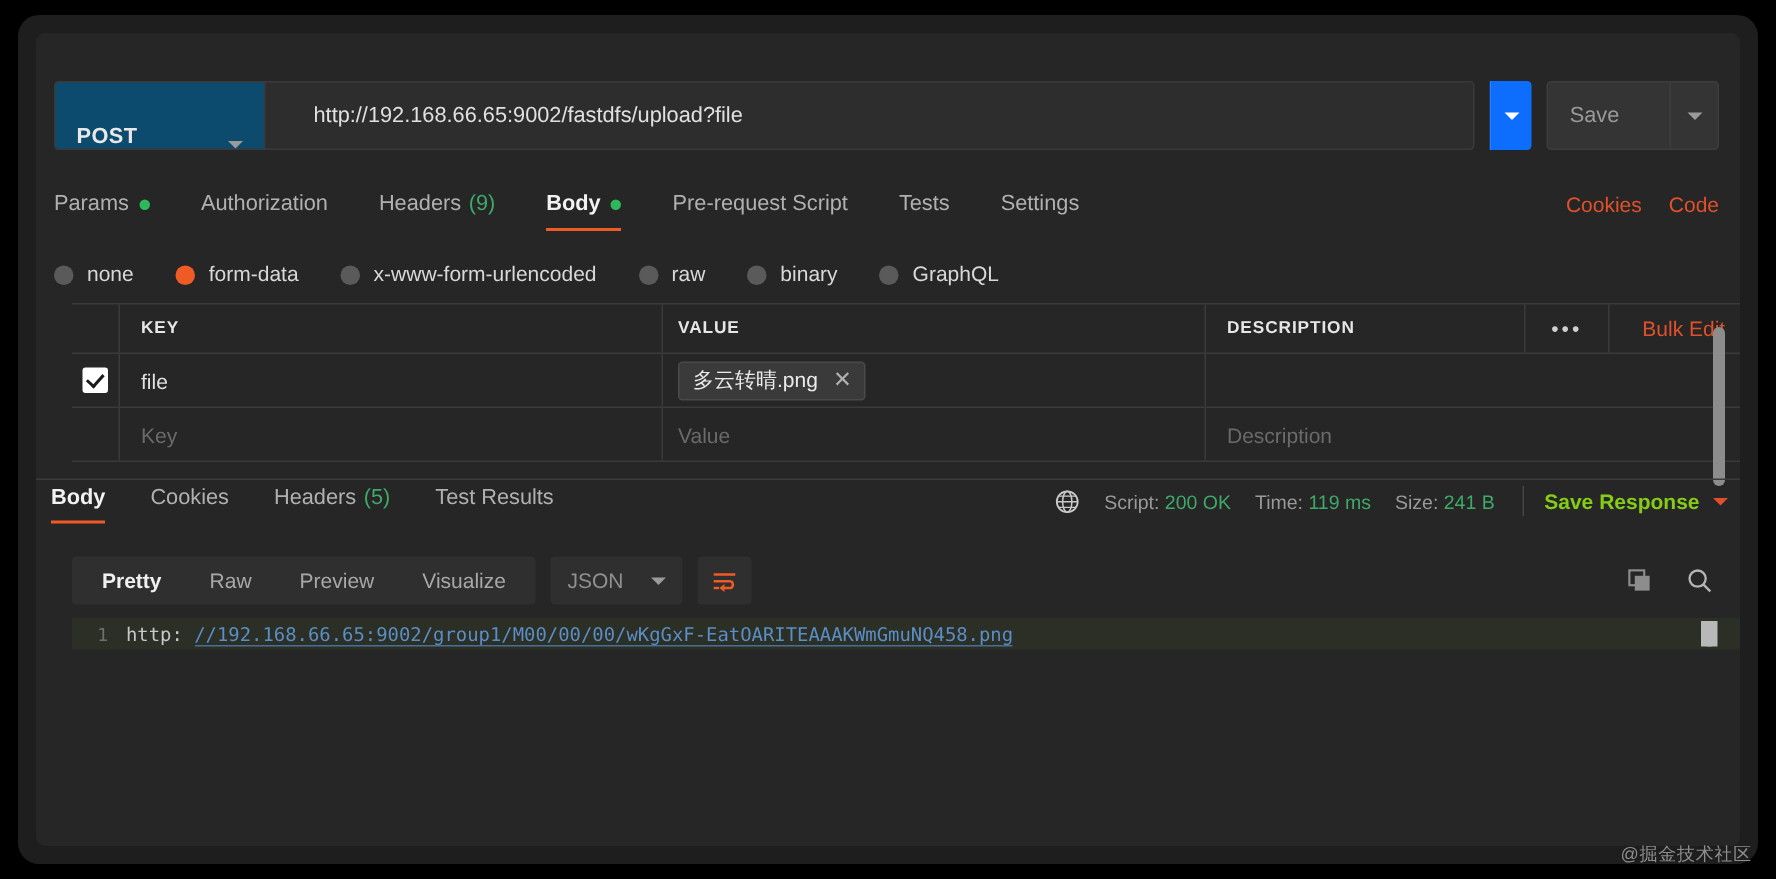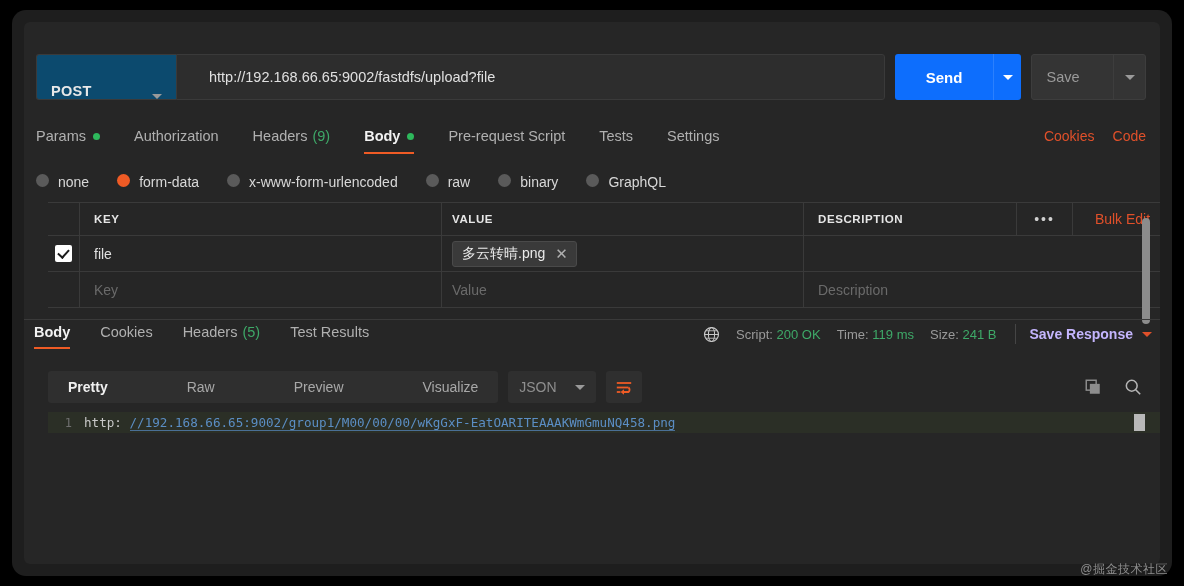--- a/index.html
+++ b/index.html
@@ -155,21 +155,21 @@
     color: #e0502a; font-size: 14px; margin-left: 18px; cursor: pointer;
   }
 
   
   .body-types {
     position: absolute;
     left: 12px; top: 152px;
     display: flex; align-items: center;
   }
   .radio-item {
-    display: flex; align-items: flex-start;
+    display: flex; align-items: flex-end;
     margin-right: 28px; cursor: pointer;
   }
   .radio {
     width: 13px; height: 13px; border-radius: 50%;
     background: #5a5a5a;
     margin-right: 9px;
     flex: none;
   }
   .radio.on { background: #ef5b25; }
   .radio-label { color: #d8d8d8; font-size: 14px; }
@@ -288,21 +288,21 @@
     margin-left: auto;
     display: flex; align-items: center;
     padding-top: 4px; padding-right: 8px;
   }
   .globe-icon { margin-right: 16px; display: flex; align-items: center; }
   .stat { color: #9a9a9a; font-size: 13px; margin-right: 16px; white-space: nowrap; }
   .stat b { color: #3ea968; font-weight: 400; }
   .vsep {
     width: 1px; height: 20px; background: #454545; margin: 0 14px 0 2px;
   }
-  .save-resp { color: #c4b5fd; font-size: 14px; font-weight: 700; cursor: pointer; }
+  .save-resp { color: #84cc16; font-size: 14px; font-weight: 700; cursor: pointer; }
   .save-resp-caret {
     width: 0; height: 0;
     border-left: 5px solid transparent;
     border-right: 5px solid transparent;
     border-top: 5px solid #e0502a;
     margin-left: 9px;
   }
 
   
   .resp-toolbar {
@@ -310,21 +310,20 @@
     left: 24px; top: 345px;
     width: 1100px; height: 40px;
     display: flex; align-items: center;
   }
   .seg {
     display: flex; align-items: center;
     background: #2f2f2f;
     border-radius: 3px;
     height: 32px;
     padding: 0 4px;
-    gap: 47px;
   }
   .seg-item {
     padding: 0 16px; height: 32px;
     display: flex; align-items: center;
     color: #a8a8a8; font-size: 14px; cursor: pointer;
   }
   .seg-item.active { color: #f0f0f0; font-weight: 700; }
   .json-select {
     margin-left: 10px;
     width: 88px; height: 32px;
@@ -412,21 +411,20 @@
 
       <div class="urlbar">
         <div class="method-box">
           <span class="method-label">POST</span>
           <span class="caret"></span>
         </div>
         <div class="url-box">
           <span class="url-text">http://192.168.66.65:9002/fastdfs/upload?file</span>
         </div>
         <div class="send-group">
-          <div class="send-btn">Send</div>
           <div class="send-caret-btn">
             <span class="caret"></span>
           </div>
         </div>
         <div class="save-group">
           <div class="save-btn">Save</div>
           <div class="save-caret-btn">
             <span class="caret"></span>
           </div>
         </div>

